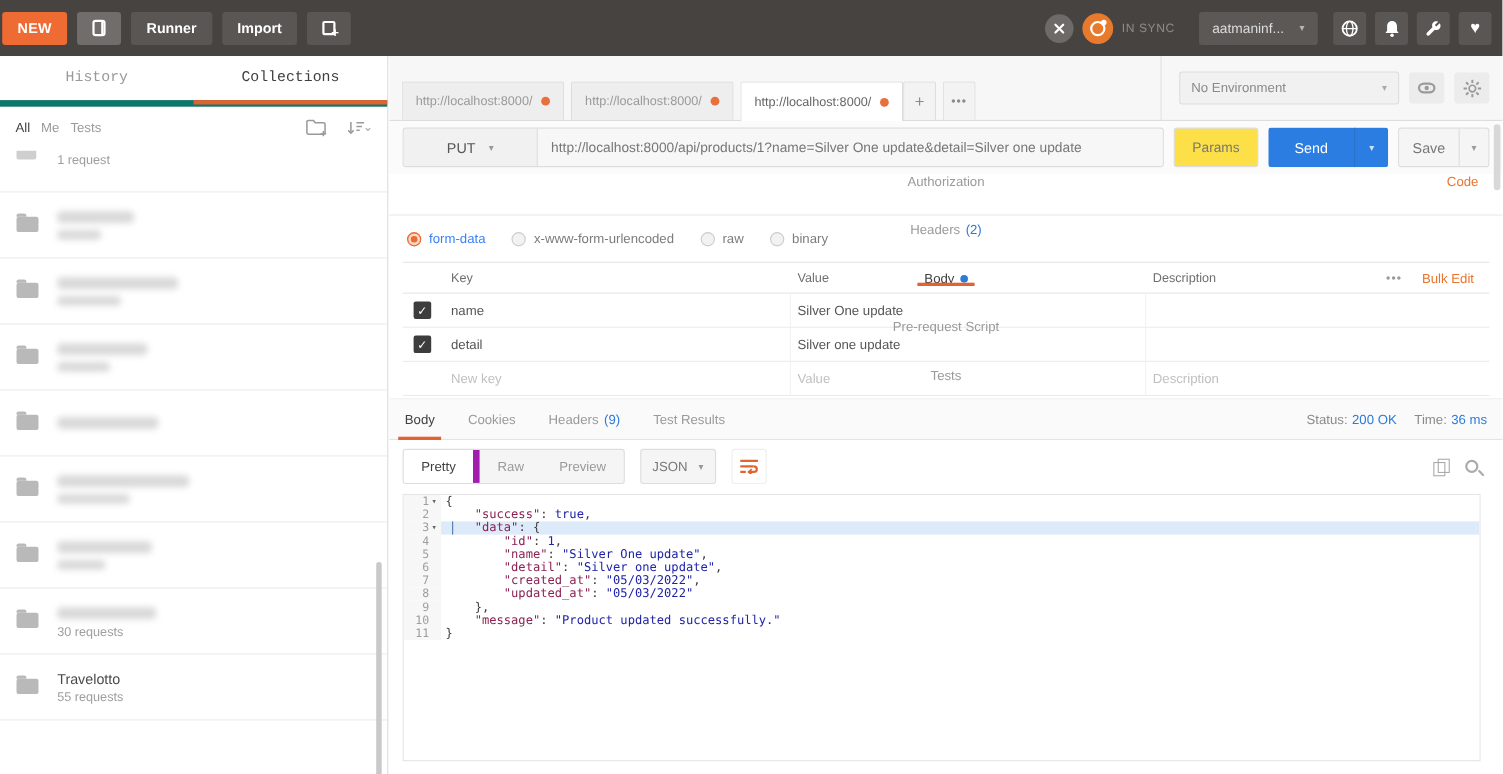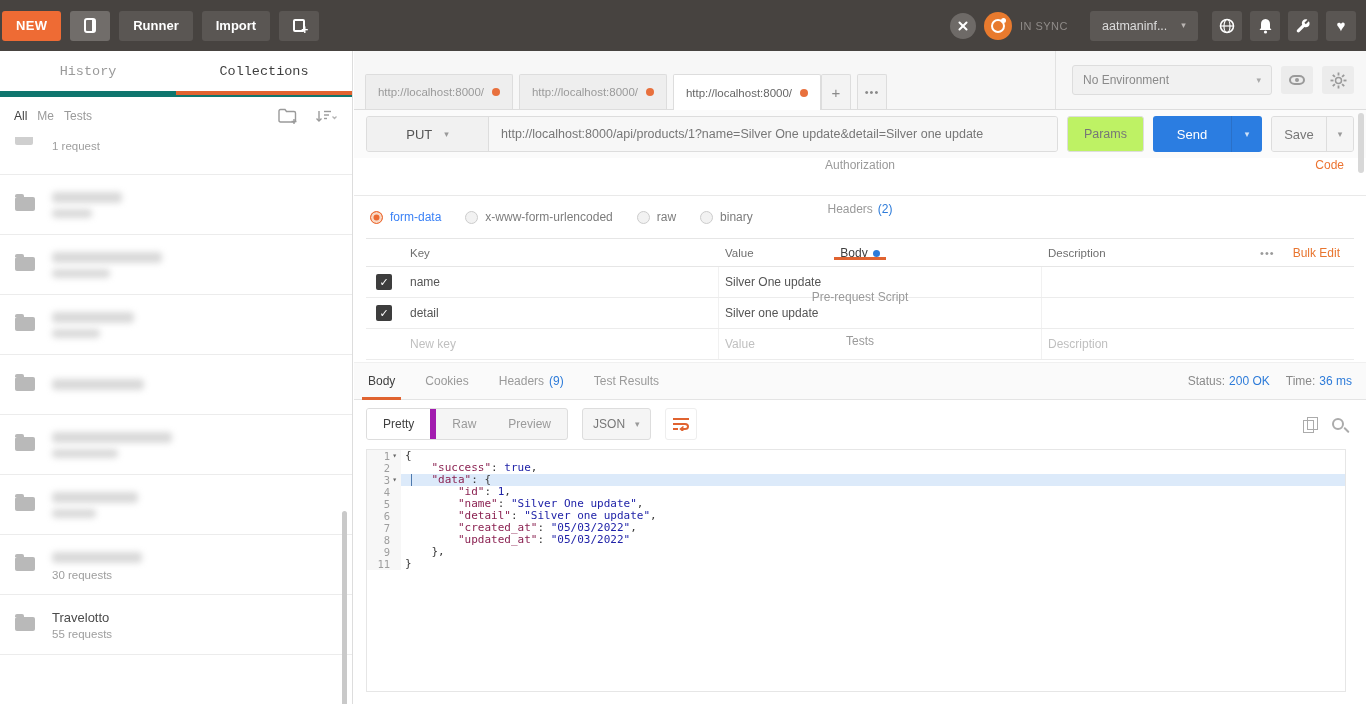--- a/index.html
+++ b/index.html
@@ -87,21 +87,21 @@
     display:flex; align-items:center; justify-content:space-between; padding:0 10px; font-size:12px; color:#8a8a8a; cursor:pointer; }
   .env-btn { width:32px; height:28px; background:#ececec; border-radius:3px; display:flex; align-items:center; justify-content:center; cursor:pointer; }
   .eye { width:16px; height:10px; border:2px solid #9a9a9a; border-radius:50%/70%; position:relative; }
   .eye::after { content:""; position:absolute; left:4px; top:1px; width:4px; height:4px; background:#9a9a9a; border-radius:50%; }
 
   .reqrow { height:48px; display:flex; align-items:center; padding:0 12px; gap:9px; background:#fbfbfb; }
   .method-url { flex:1; display:flex; height:36px; border:1px solid #ddd; border-radius:3px; overflow:hidden; background:#f7f7f7; }
   .method-box { width:122px; background:#f1f1f1; border-right:1px solid #ddd; display:flex; align-items:center; justify-content:center; gap:12px;
     font-size:13px; color:#555; cursor:pointer; }
   .url-input { flex:1; border:none; outline:none; background:#f7f7f7; padding:0 12px; font-size:12.5px; color:#777; }
-  .params-btn { height:36px; padding:0 16px; border:1px solid #ddd; border-radius:3px; background:#bef264; color:#777; font-size:12.5px; cursor:pointer; }
+  .params-btn { height:36px; padding:0 16px; border:1px solid #ddd; border-radius:3px; background:#fde047; color:#777; font-size:12.5px; cursor:pointer; }
   .send-group { display:flex; height:36px; border-radius:3px; overflow:hidden; }
   .send-main { width:78px; background:#2b7de1; color:#fff; border:none; font-size:13px; cursor:pointer; }
   .send-chev { width:31px; background:#2b7de1; border:none; border-left:1px solid #2a70c8; color:#cfe2f8; cursor:pointer; font-size:9px; }
   .save-group { display:flex; height:36px; border:1px solid #ddd; border-radius:3px; overflow:hidden; background:#f5f5f5; }
   .save-main { width:54px; background:#f5f5f5; border:none; color:#777; font-size:13px; cursor:pointer; }
   .save-chev { width:27px; background:#f5f5f5; border:none; border-left:1px solid #ddd; color:#9a9a9a; cursor:pointer; font-size:9px; }
 
   .reqtabs { height:38px; display:flex; align-items:center; padding:0 14px; gap:30px; border-bottom:1px solid #e9e9e9; position:relative;flex-direction:column; }
   .rtab { font-size:12px; color:#9a9a9a; cursor:pointer; height:38px; display:flex; align-items:center; gap:5px; position:relative; }
   .rtab .cnt { color:#2d7bd9; }
@@ -538,20 +538,27 @@
         </div>
         <div class="code-line">
           <div class="gutter">
             <span>9</span>
             <span class="fold">&nbsp;</span>
           </div>
           <div class="code-text">    <span class="tk-p">},</span></div>
         </div>
         <div class="code-line">
           <div class="gutter">
+            <span>10</span>
+            <span class="fold">&nbsp;</span>
+          </div>
+          <div class="code-text">    <span class="tk-k">"message"</span><span class="tk-p">: </span><span class="tk-v">"Product updated successfully."</span></div>
+        </div>
+        <div class="code-line">
+          <div class="gutter">
             <span>11</span>
             <span class="fold">&nbsp;</span>
           </div>
           <div class="code-text"><span class="tk-p">}</span></div>
         </div>
       </div>
     <div class="main-scroll"></div>
   </main>
 </div>
 

